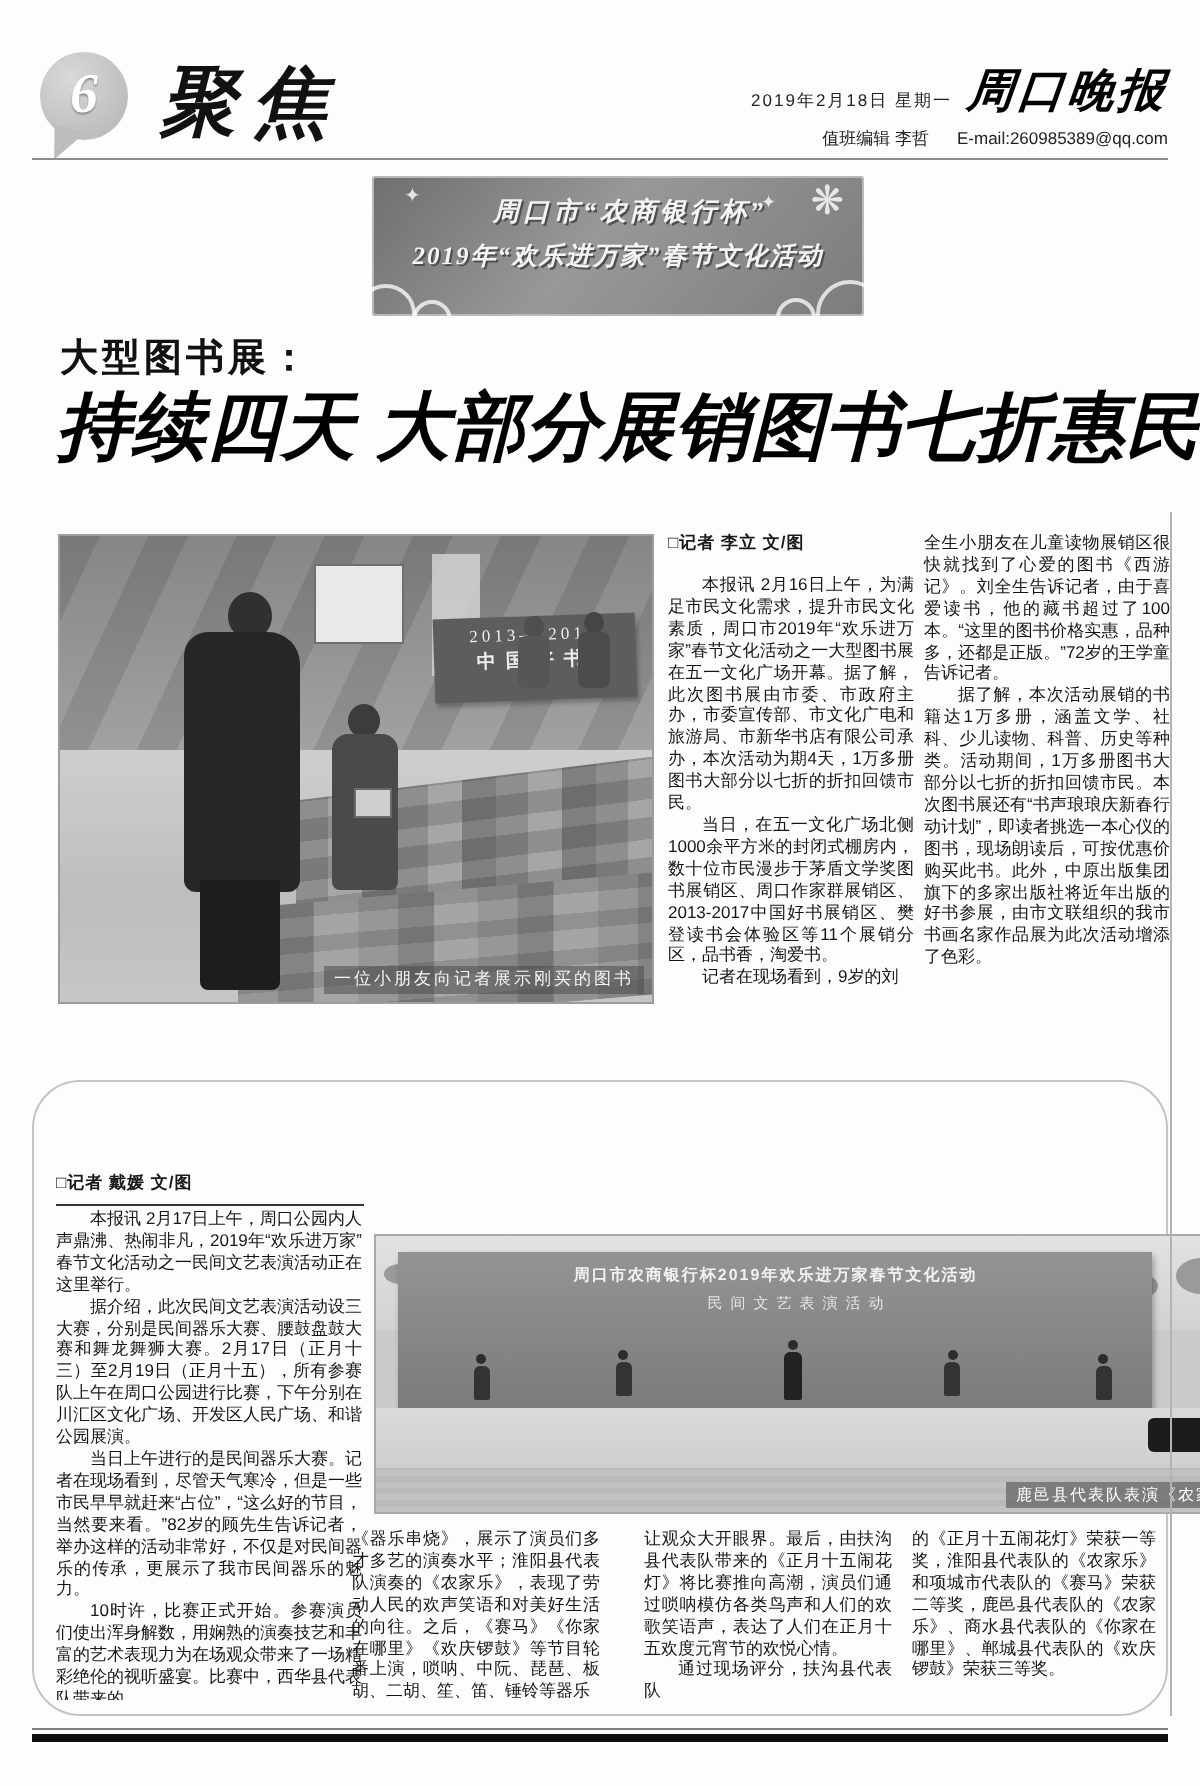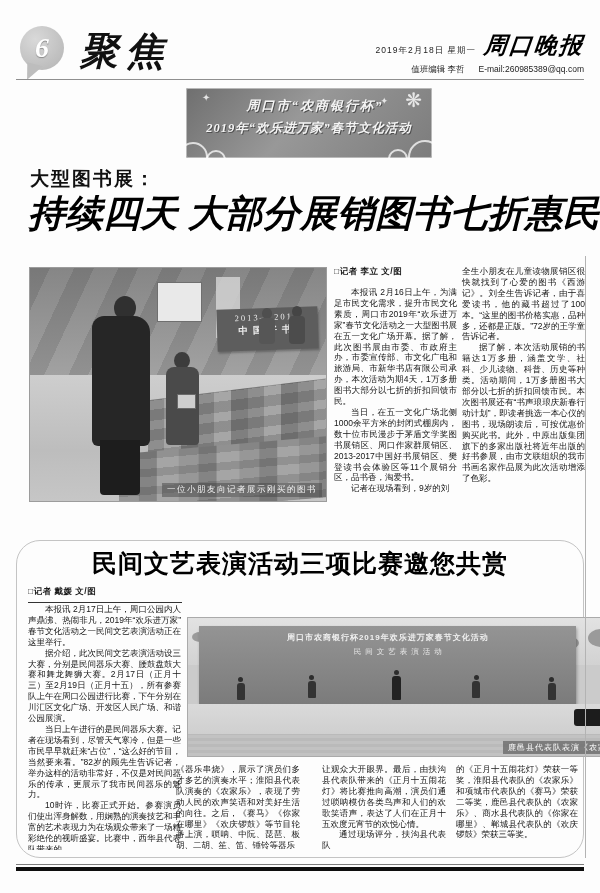--- a/index.html
+++ b/index.html
@@ -203,21 +203,20 @@
     <p>本报讯 2月16日上午，为满足市民文化需求，提升市民文化素质，周口市2019年“欢乐进万家”春节文化活动之一大型图书展在五一文化广场开幕。据了解，此次图书展由市委、市政府主办，市委宣传部、市文化广电和旅游局、市新华书店有限公司承办，本次活动为期4天，1万多册图书大部分以七折的折扣回馈市民。</p>
     <p>当日，在五一文化广场北侧1000余平方米的封闭式棚房内，数十位市民漫步于茅盾文学奖图书展销区、周口作家群展销区、2013-2017中国好书展销区、樊登读书会体验区等11个展销分区，品书香，淘爱书。</p>
     <p>记者在现场看到，9岁的刘</p>
   </div>
   <div class="a1col c2 bodytext">
     <p class="noindent">全生小朋友在儿童读物展销区很快就找到了心爱的图书《西游记》。刘全生告诉记者，由于喜爱读书，他的藏书超过了100本。“这里的图书价格实惠，品种多，还都是正版。”72岁的王学童告诉记者。</p>
     <p>据了解，本次活动展销的书籍达1万多册，涵盖文学、社科、少儿读物、科普、历史等种类。活动期间，1万多册图书大部分以七折的折扣回馈市民。本次图书展还有“书声琅琅庆新春行动计划”，即读者挑选一本心仪的图书，现场朗读后，可按优惠价购买此书。此外，中原出版集团旗下的多家出版社将近年出版的好书参展，由市文联组织的我市书画名家作品展为此次活动增添了色彩。</p>
   </div>
 
   <div class="frame2"></div>
-  <div class="headline2">民间文艺表演活动三项比赛邀您共赏</div>
   <div class="byline2">□记者 戴媛 文/图</div>
 
   <div class="a2col1 bodytext">
     <p>本报讯 2月17日上午，周口公园内人声鼎沸、热闹非凡，2019年“欢乐进万家”春节文化活动之一民间文艺表演活动正在这里举行。</p>
     <p>据介绍，此次民间文艺表演活动设三大赛，分别是民间器乐大赛、腰鼓盘鼓大赛和舞龙舞狮大赛。2月17日（正月十三）至2月19日（正月十五），所有参赛队上午在周口公园进行比赛，下午分别在川汇区文化广场、开发区人民广场、和谐公园展演。</p>
     <p>当日上午进行的是民间器乐大赛。记者在现场看到，尽管天气寒冷，但是一些市民早早就赶来“占位”，“这么好的节目，当然要来看。”82岁的顾先生告诉记者，举办这样的活动非常好，不仅是对民间器乐的传承，更展示了我市民间器乐的魅力。</p>
     <p>10时许，比赛正式开始。参赛演员们使出浑身解数，用娴熟的演奏技艺和丰富的艺术表现力为在场观众带来了一场精彩绝伦的视听盛宴。比赛中，西华县代表队带来的</p>
   </div>
 
   <div class="photo2">

